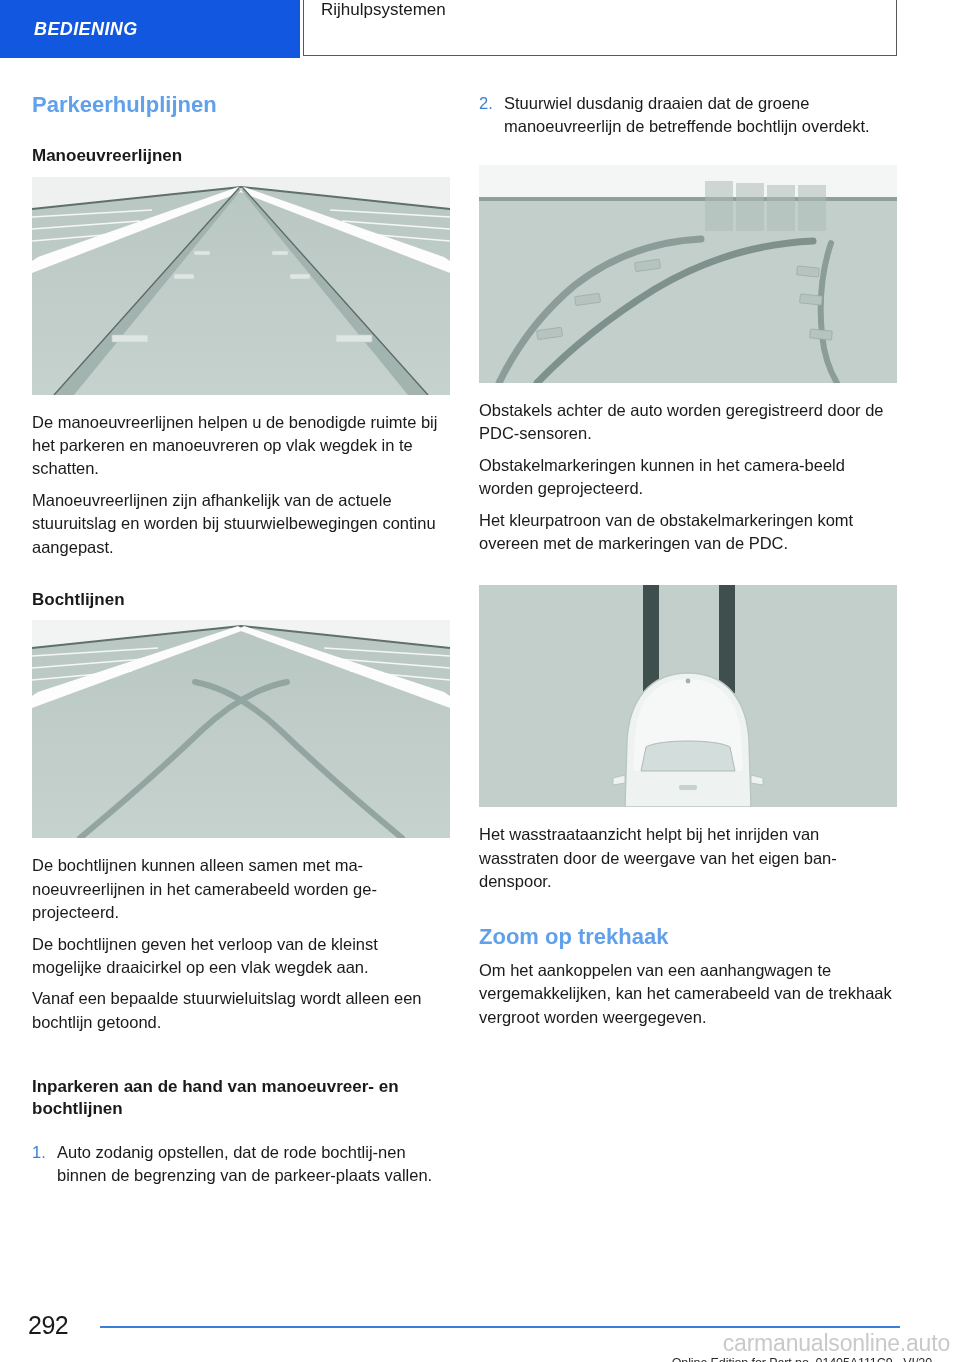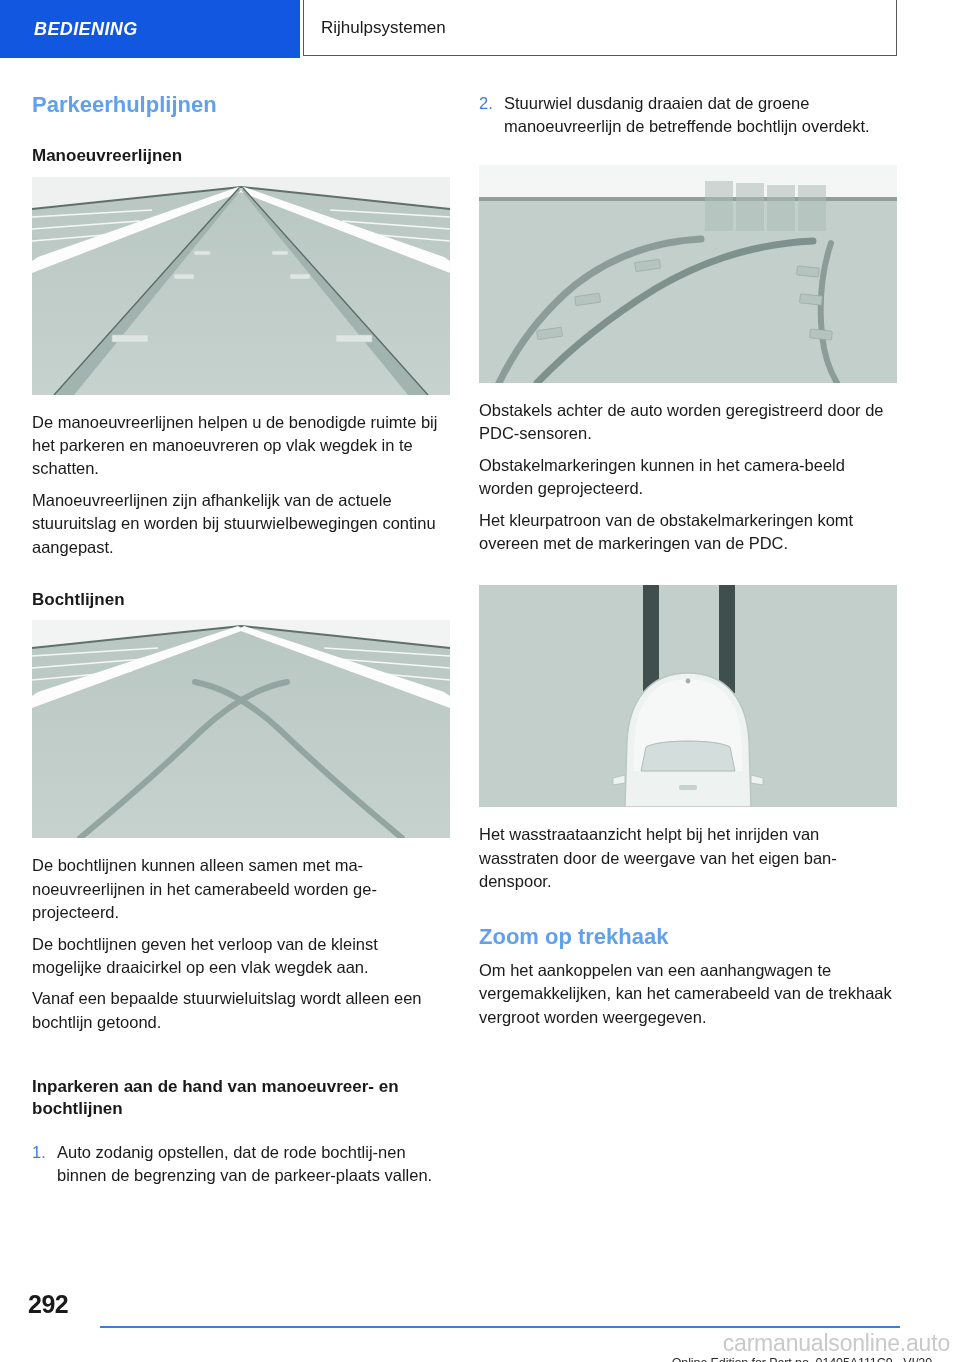--- a/index.html
+++ b/index.html
@@ -45,21 +45,21 @@
   .header-section {
     position: absolute;
     top: 0;
     left: 303px;
     width: 594px;
     height: 56px;
     border: 1px solid #585858;
     border-top: none;
     box-sizing: border-box;
     display: flex;
-    align-items: center;
+    align-items: flex-start;
     background: #ffffff;
   }
   .header-section-label {
     font-size: 17px;
     color: #1a1a1a;
     margin-left: 17px;
   }
 
   
   .content {
@@ -137,23 +137,23 @@
   .footer {
     position: absolute;
     left: 0;
     bottom: 0;
     width: 960px;
     height: 72px;
   }
   .page-number {
     position: absolute;
     left: 28px;
-    top: 0;
+    top: 21px;
     font-size: 25px;
-    font-weight: bold;
+    font-weight: normal;
     color: #1a1a1a;
     letter-spacing: -0.5px;
   }
   .footer-rule {
     position: absolute;
     left: 100px;
     top: 36px;
     width: 800px;
     height: 2px;
     background: #3a7fd5;

